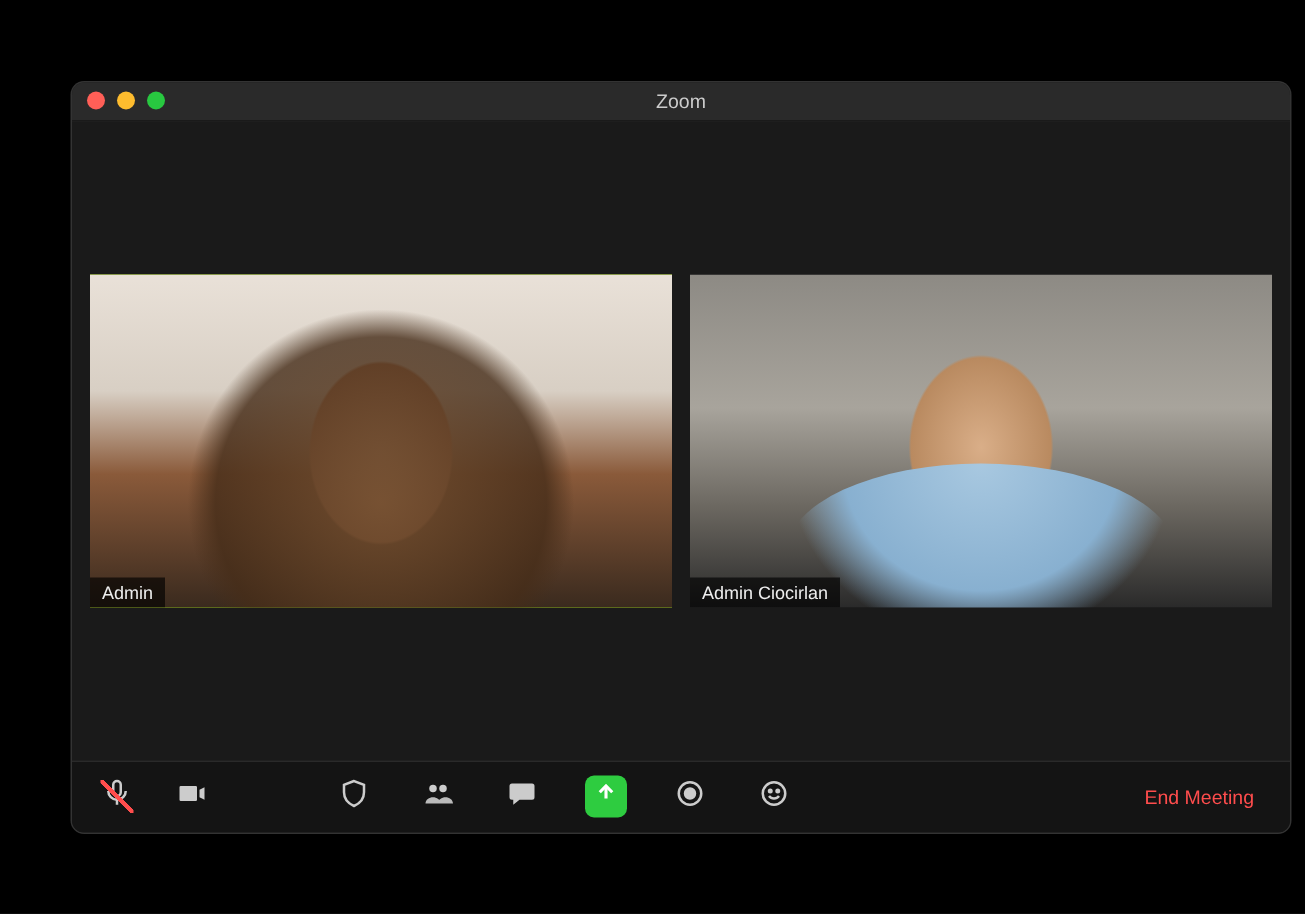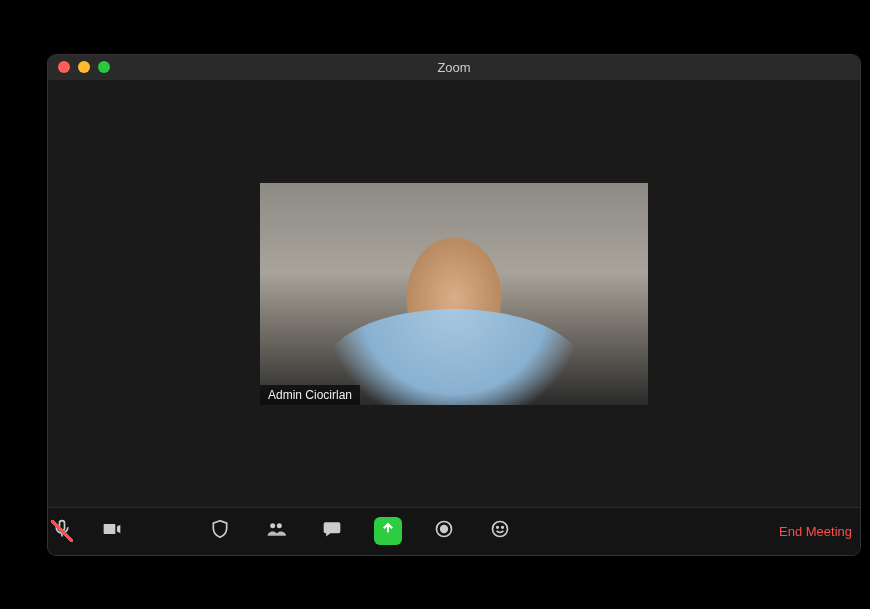--- a/index.html
+++ b/index.html
@@ -120,21 +120,21 @@
       background: radial-gradient(ellipse at top, #a8c8e0 0%, #88b0d0 50%, transparent 70%);
       transform: translate(-50%, 20%);
       border-radius: 50% 50% 0 0;
     }
     .toolbar {
       height: 48px;
       background: #141414;
       border-top: 1px solid #2a2a2a;
       display: flex;
       align-items: center;
-      padding: 0 0;
+      padding: 0 16px;
     }
     .tb-left { display: flex; gap: 22px; align-items: center; }
     .tb-center { display: flex; gap: 28px; align-items: center; margin-left: 80px; }
     .tb-right { margin-left: auto; }
     .tb-btn {
       color: #ccc;
       display: flex;
       align-items: center;
       justify-content: center;
       width: 28px; height: 28px;
@@ -167,20 +167,24 @@
   <div class="titlebar">
     <div class="traffic-lights">
       <div class="tl red"></div>
       <div class="tl yellow"></div>
       <div class="tl green"></div>
     </div>
     <div class="title">Zoom</div>
   </div>
 
   <div class="video-area">
+    <div class="tile speaking">
+      <div class="video-bg vid1"></div>
+      <div class="name-tag">Admin</div>
+    </div>
     <div class="tile">
       <div class="video-bg vid2"></div>
       <div class="name-tag">Admin Ciocirlan</div>
     </div>
   </div>
 
   <div class="toolbar">
     <div class="tb-left">
       <div class="tb-btn muted-stroke" title="Mute">
         <span>

